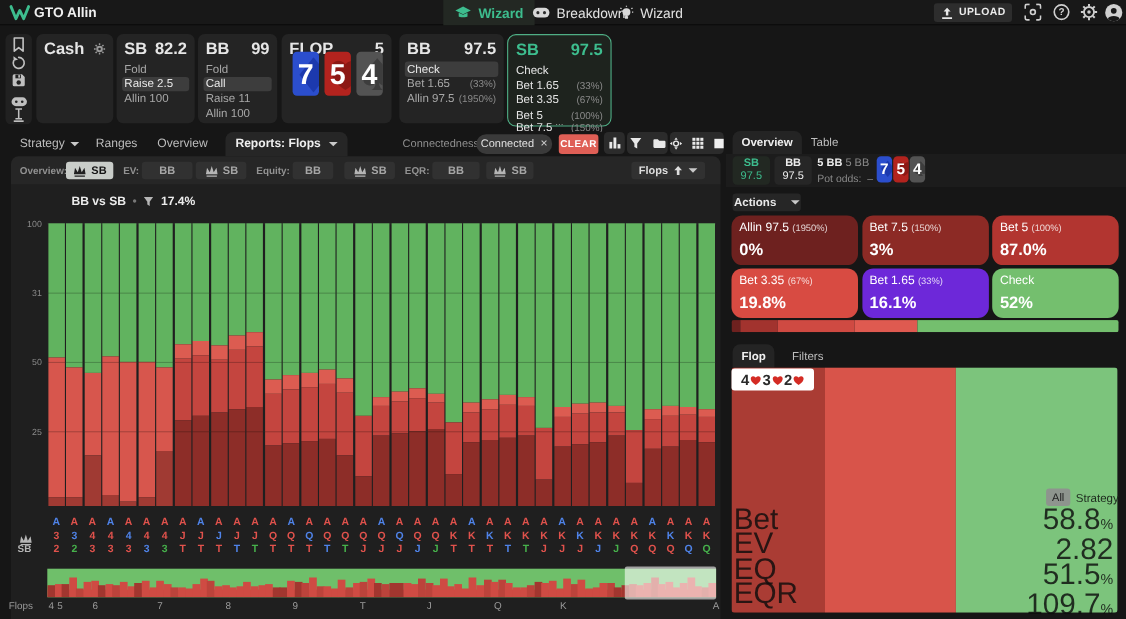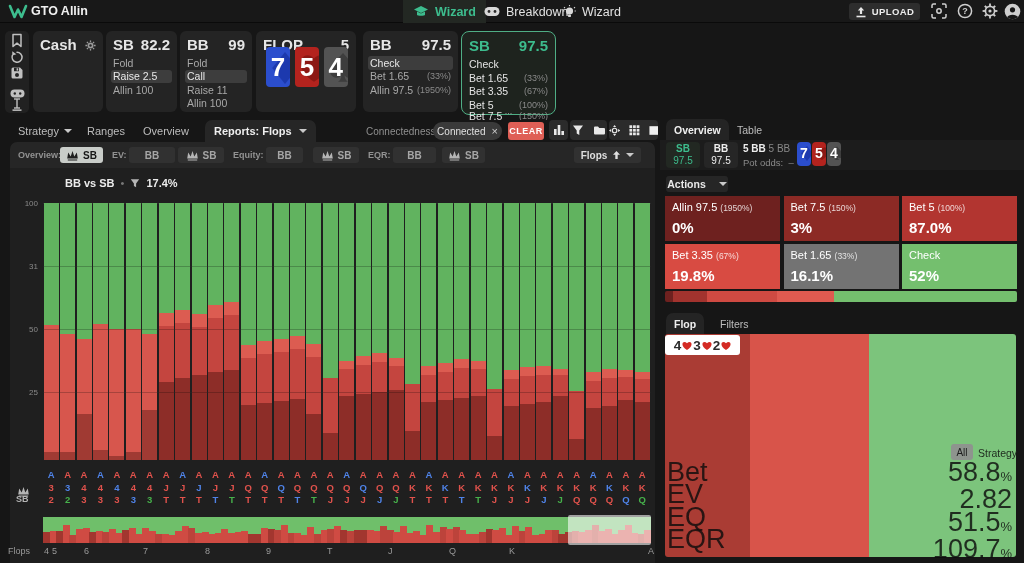--- a/index.html
+++ b/index.html
@@ -41,21 +41,21 @@
 .bar .red{display:flex;flex-direction:column}
 .blab{position:absolute;top:469px;text-align:center;font-size:9.5px;font-weight:bold;line-height:12.6px}
 #minimap{position:absolute;left:43px;top:517px;width:608px;height:26px;background:#6fbf6a;overflow:hidden}
 #minimap div{position:absolute;bottom:0}
 #minisel{position:absolute;left:568px;top:515px;width:83px;height:30px;background:rgba(255,255,255,0.58);border-radius:2px}
 .axlab{position:absolute;top:546px;font-size:9px;color:#9a9a9a}
 
 .rtab{position:absolute;height:21px;display:flex;align-items:center;padding:0 8px;font-size:10.5px;color:#bdbdbd}
 .rtabsel{background:#242424;border-radius:7px 7px 0 0;color:#f0f0f0;font-weight:bold}
 .chip{position:absolute;top:142px;width:34px;height:26px;border-radius:4px;text-align:center;font-size:10px;line-height:12px;padding-top:1px}
-.abox{position:absolute;width:115px;height:45px;border-radius:0;padding:5px 7px;color:#fff}
+.abox{position:absolute;width:115px;height:45px;border-radius:10px;padding:5px 7px;color:#fff}
 .abox .t1{font-size:11px}.abox .t1 .sm{font-size:8.5px;color:rgba(255,255,255,0.8)}
 .abox .t2{font-size:15px;font-weight:bold;margin-top:6px}
 </style></head><body>
 
 <div id="nav">
  <span class="abs" style="left:8px;top:4px"><svg width="20" height="15" viewBox="0 0 20 15" style="">
         <path d="M2 2 L6.5 13 L10 5.5 L13.5 13 L18 2" stroke="#3dbd8e" stroke-width="2.6" fill="none" stroke-linecap="round" stroke-linejoin="round"></path>
       </svg></span>
  <span class="brand" style="left:31px">GTO Allin</span>
  <div class="navtab sel" style="left:403px">
@@ -997,21 +997,21 @@
     <div class="t2">3%</div>
   </div>
 <div class="abox" style="left:902px;top:196px;background:#b23530">
     <div class="t1">Bet 5 <span class="sm">(100%)</span></div>
     <div class="t2">87.0%</div>
   </div>
 <div class="abox" style="left:665px;top:243.5px;background:#d84b42">
     <div class="t1">Bet 3.35 <span class="sm">(67%)</span></div>
     <div class="t2">19.8%</div>
   </div>
-<div class="abox" style="left:783.5px;top:243.5px;background:#737373">
+<div class="abox" style="left:783.5px;top:243.5px;background:#6d28d9">
     <div class="t1">Bet 1.65 <span class="sm">(33%)</span></div>
     <div class="t2">16.1%</div>
   </div>
 <div class="abox" style="left:902px;top:243.5px;background:#74bf6e">
     <div class="t1">Check</div>
     <div class="t2">52%</div>
   </div>
 <div class="abs" style="left:665px;top:291px;width:352px;height:11px;border-radius:2px;overflow:hidden;display:flex">
  <div style="width:2.2%;background:#6e211f"></div>
     <div style="width:9.6%;background:#a2332e"></div>

